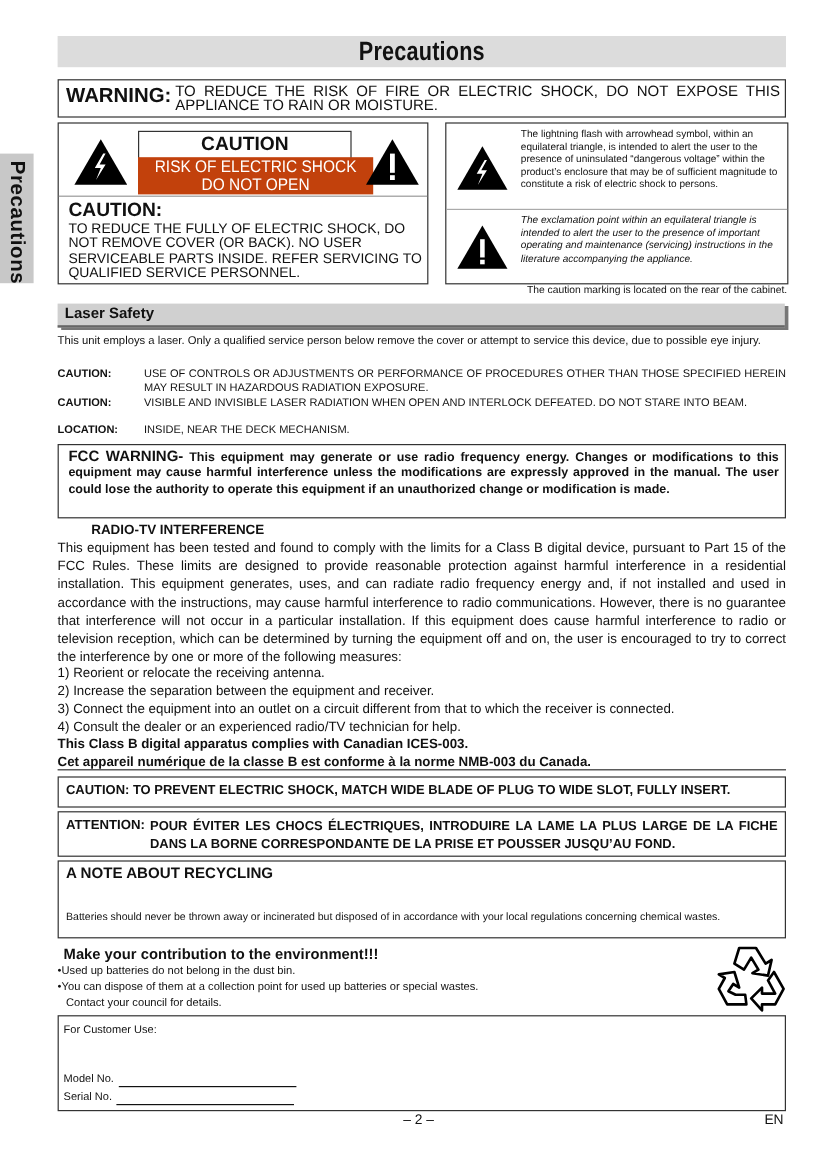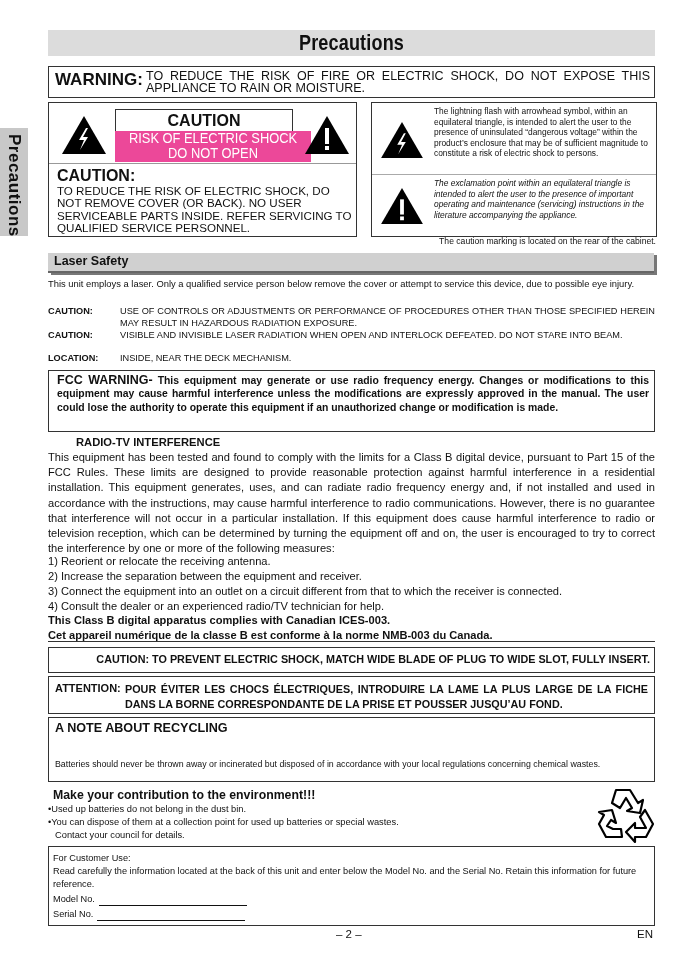--- a/index.html
+++ b/index.html
@@ -21,21 +21,21 @@
   .warning-box { left: 48px; top: 66px; width: 605px; height: 30px; border: 1.5px solid #333; }
   .warning-label { position: absolute; left: 6px; top: 3px; font-weight: bold; font-size: 17px; }
   .warning-text { position: absolute; left: 97px; top: 3px; width: 504px; font-size: 12.5px; line-height: 12px; text-align: justify; }
 
   
   .caution-box { left: 48px; top: 102px; width: 307px; height: 133px; border: 1.5px solid #333; }
   .caution-top { position: absolute; left: 0; top: 0; width: 307px; height: 60px; border-bottom: 1px solid #999; }
   .tri { position: absolute; }
   .caution-head { position: absolute; left: 66px; top: 6px; width: 176px; height: 22px; border: 1px solid #333;
                   background: #fff; text-align: center; font-weight: bold; font-size: 16px; line-height: 22px; }
-  .caution-black { position: absolute; left: 66px; top: 28px; width: 196px; height: 31px; background: #ec4899; color: #fff;
+  .caution-black { position: absolute; left: 66px; top: 28px; width: 196px; height: 31px; background: #c2410c; color: #fff;
                    text-align: center; font-size: 14px; line-height: 15px; transform-origin: center; }
   .caution-black span { display: block; transform: scaleX(0.92); }
   .caution-sub-label { position: absolute; left: 8px; top: 64px; font-weight: bold; font-size: 16px; }
   .caution-sub-text { position: absolute; left: 8px; top: 82px; width: 295px; font-size: 11.6px; line-height: 12.3px; }
 
   
   .symbol-box { left: 371px; top: 102px; width: 284px; height: 133px; border: 1.5px solid #333; }
   .sym-row { position: absolute; left: 0; width: 284px; }
   .sym-row1 { top: 0; height: 71px; border-bottom: 1px solid #aaa; }
   .sym-row2 { top: 72px; height: 61px; font-style: italic; }
@@ -56,21 +56,21 @@
   .fcc-text { position: absolute; left: 8px; top: 3px; width: 592px; font-weight: bold; font-size: 10.4px; line-height: 13.3px; text-align: justify; }
   .fcc-text .lead { font-size: 12.5px; }
 
   .radio-head { left: 48px; top: 436px; font-weight: bold; font-size: 11.2px; margin-left: 28px; }
   .radio-body { left: 48px; top: 450px; width: 607px; font-size: 11.1px; line-height: 15.2px; text-align: justify; }
   .measure { position: absolute; left: 48px; font-size: 11.1px; }
   .bold-line { position: absolute; left: 48px; font-weight: bold; font-size: 11.1px; }
   .rule { left: 48px; top: 641px; width: 607px; height: 1px; background: #333; }
 
   .plug-box { left: 48px; top: 647px; width: 605px; height: 24px; border: 1.5px solid #333; }
-  .plug-text { position: absolute; left: 6px; top: 5px; width: 595px; font-weight: bold; font-size: 10.8px; text-align: right; }
+  .plug-text { position: absolute; left: 6px; top: 5px; width: 595px; font-weight: bold; font-size: 10.8px; text-align: left; }
   .attn-box { left: 48px; top: 676px; width: 605px; height: 36px; border: 1.5px solid #333; }
   .attn-label { position: absolute; left: 6px; top: 5px; font-weight: bold; font-size: 11px; }
   .attn-text { position: absolute; left: 76px; top: 5px; width: 523px; font-weight: bold; font-size: 10.8px; line-height: 15px; text-align: justify; }
 
   .recycle-box { left: 48px; top: 717px; width: 605px; height: 63px; border: 1.5px solid #333; }
   .recycle-title { position: absolute; left: 6px; top: 3px; font-weight: bold; font-size: 12.6px; }
   .recycle-p { position: absolute; left: 6px; width: 594px; font-size: 8.8px; line-height: 10px; }
 
   .env-title { left: 53px; top: 788px; font-weight: bold; font-size: 12.3px; }
   .env-line { position: absolute; left: 48px; font-size: 9.3px; }
@@ -110,21 +110,21 @@
       <span>RISK OF ELECTRIC SHOCK</span>
       <span>DO NOT OPEN</span>
     </div>
     <svg class="tri" style="left:255px;top:12px" width="46" height="40" viewBox="0 0 46 40">
       <polygon points="23,1 45,39 1,39" fill="#000"></polygon>
       <rect x="21" y="13" width="4" height="16" fill="#fff"></rect>
       <rect x="21" y="31" width="4" height="4" fill="#fff"></rect>
     </svg>
   </div>
   <div class="caution-sub-label">CAUTION:</div>
-  <div class="caution-sub-text">TO REDUCE THE RISK OF ELECTRIC SHOCK, DO NOT REMOVE COVER (OR BACK). NO USER SERVICEABLE PARTS INSIDE. REFER SERVICING TO QUALIFIED SERVICE PERSONNEL.</div>
+  <div class="caution-sub-text">TO REDUCE THE FULLY OF ELECTRIC SHOCK, DO NOT REMOVE COVER (OR BACK). NO USER SERVICEABLE PARTS INSIDE. REFER SERVICING TO QUALIFIED SERVICE PERSONNEL.</div>
 </div>
 
 <div class="abs symbol-box">
   <div class="sym-row sym-row1">
     <svg class="tri" style="left:8px;top:18px" width="44" height="38" viewBox="0 0 46 40">
       <polygon points="23,1 45,39 1,39" fill="#000"></polygon>
       <polygon points="25,13 18,25 23,25 19,35 27,22 22,22 27,13" fill="#fff"></polygon>
     </svg>
     <div class="sym-text">The lightning flash with arrowhead symbol, within an equilateral triangle, is intended to alert the user to the presence of uninsulated “dangerous voltage” within the product’s enclosure that may be of sufficient magnitude to constitute a risk of electric shock to persons.</div>
   </div>
@@ -191,21 +191,20 @@
 <svg class="abs recycle-icon" viewBox="0 0 64 58">
   <g fill="none" stroke="#000" stroke-width="2.2" stroke-linejoin="round">
     <path d="M20,4 L34,4 L42,17 L47,14 L44,27 L31,25 L36,22 L30,12 L24,22 L16,17 Z"></path>
     <path d="M49,24 L57,38 L50,51 L39,51 L39,56 L30,46 L39,37 L39,42 L50,42 L44,31 Z"></path>
     <path d="M26,51 L10,51 L3,38 L8,29 L3,26 L16,24 L20,37 L15,34 L11,40 L17,43 L25,43 Z"></path>
   </g>
 </svg>
 
 <div class="abs customer-box">
   <div class="cust-line" style="top:5px">For Customer Use:</div>
-  <div class="cust-line" style="top:18px">Read carefully the information located at the back of this unit and enter below the Model No. and the Serial No. Retain this information for future reference.</div>
   <div class="cust-line" style="top:46px">
     <span>Model No.</span><span class="blank"></span>
   </div>
   <div class="cust-line" style="top:61px">
     <span>Serial No.</span><span class="blank"></span>
   </div>
 </div>
 
 <div class="abs page-num">– 2 –</div>
 <div class="abs lang">EN</div>

